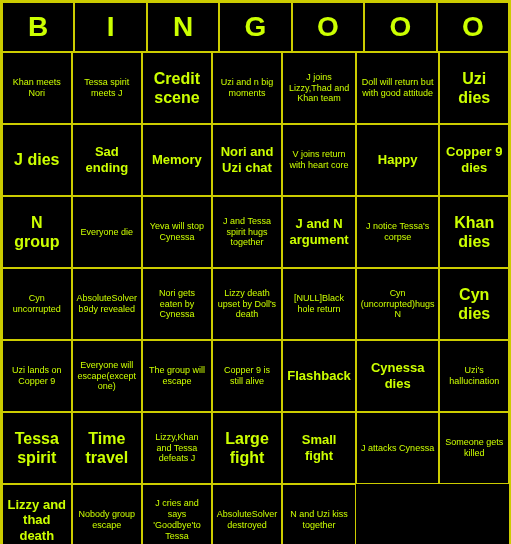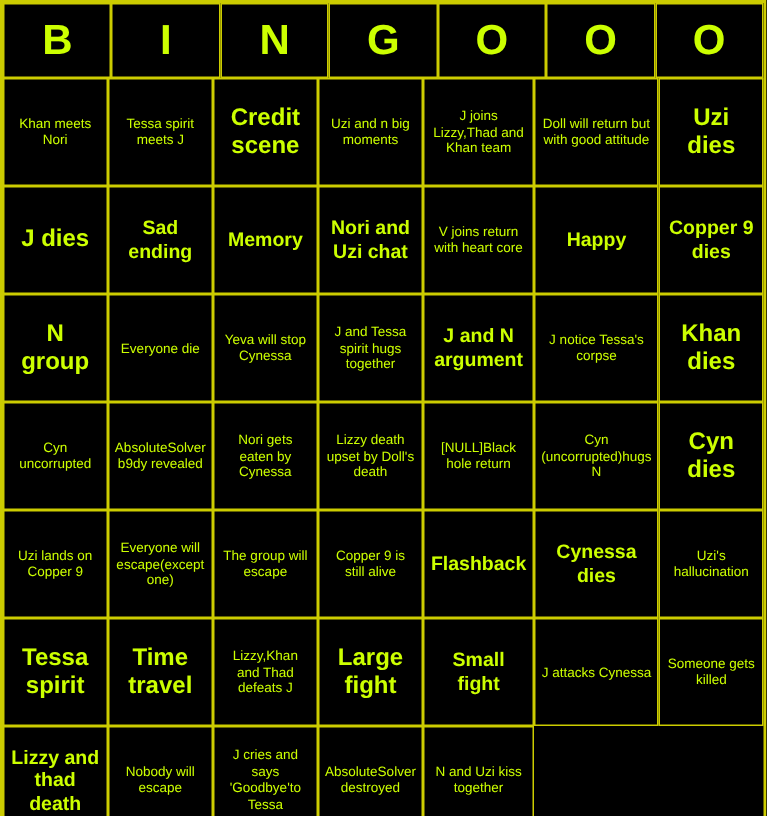--- a/index.html
+++ b/index.html
@@ -180,39 +180,39 @@
       <div class="bingo-cell small-text">
         <span>Uzi's hallucination</span>
       </div>
       <div class="bingo-cell large-text">
         <span>Tessa spirit</span>
       </div>
       <div class="bingo-cell large-text">
         <span>Time travel</span>
       </div>
       <div class="bingo-cell small-text">
-        <span>Lizzy,Khan and Thad defeats J</span>
+        <span>Lizzy,Khan and Tessa defeats J</span>
       </div>
       <div class="bingo-cell large-text">
         <span>Large fight</span>
       </div>
       <div class="bingo-cell medium-text">
         <span>Small fight</span>
       </div>
       <div class="bingo-cell small-text">
         <span>J attacks Cynessa</span>
       </div>
       <div class="bingo-cell small-text">
         <span>Someone gets killed</span>
       </div>
       <div class="bingo-cell medium-text">
         <span>Lizzy and thad death</span>
       </div>
       <div class="bingo-cell small-text">
-        <span>Nobody will escape</span>
+        <span>Nobody group escape</span>
       </div>
       <div class="bingo-cell small-text">
         <span>J cries and says 'Goodbye'to Tessa</span>
       </div>
       <div class="bingo-cell small-text">
         <span>AbsoluteSolver destroyed</span>
       </div>
       <div class="bingo-cell small-text">
         <span>N and Uzi kiss together</span>
       </div>

